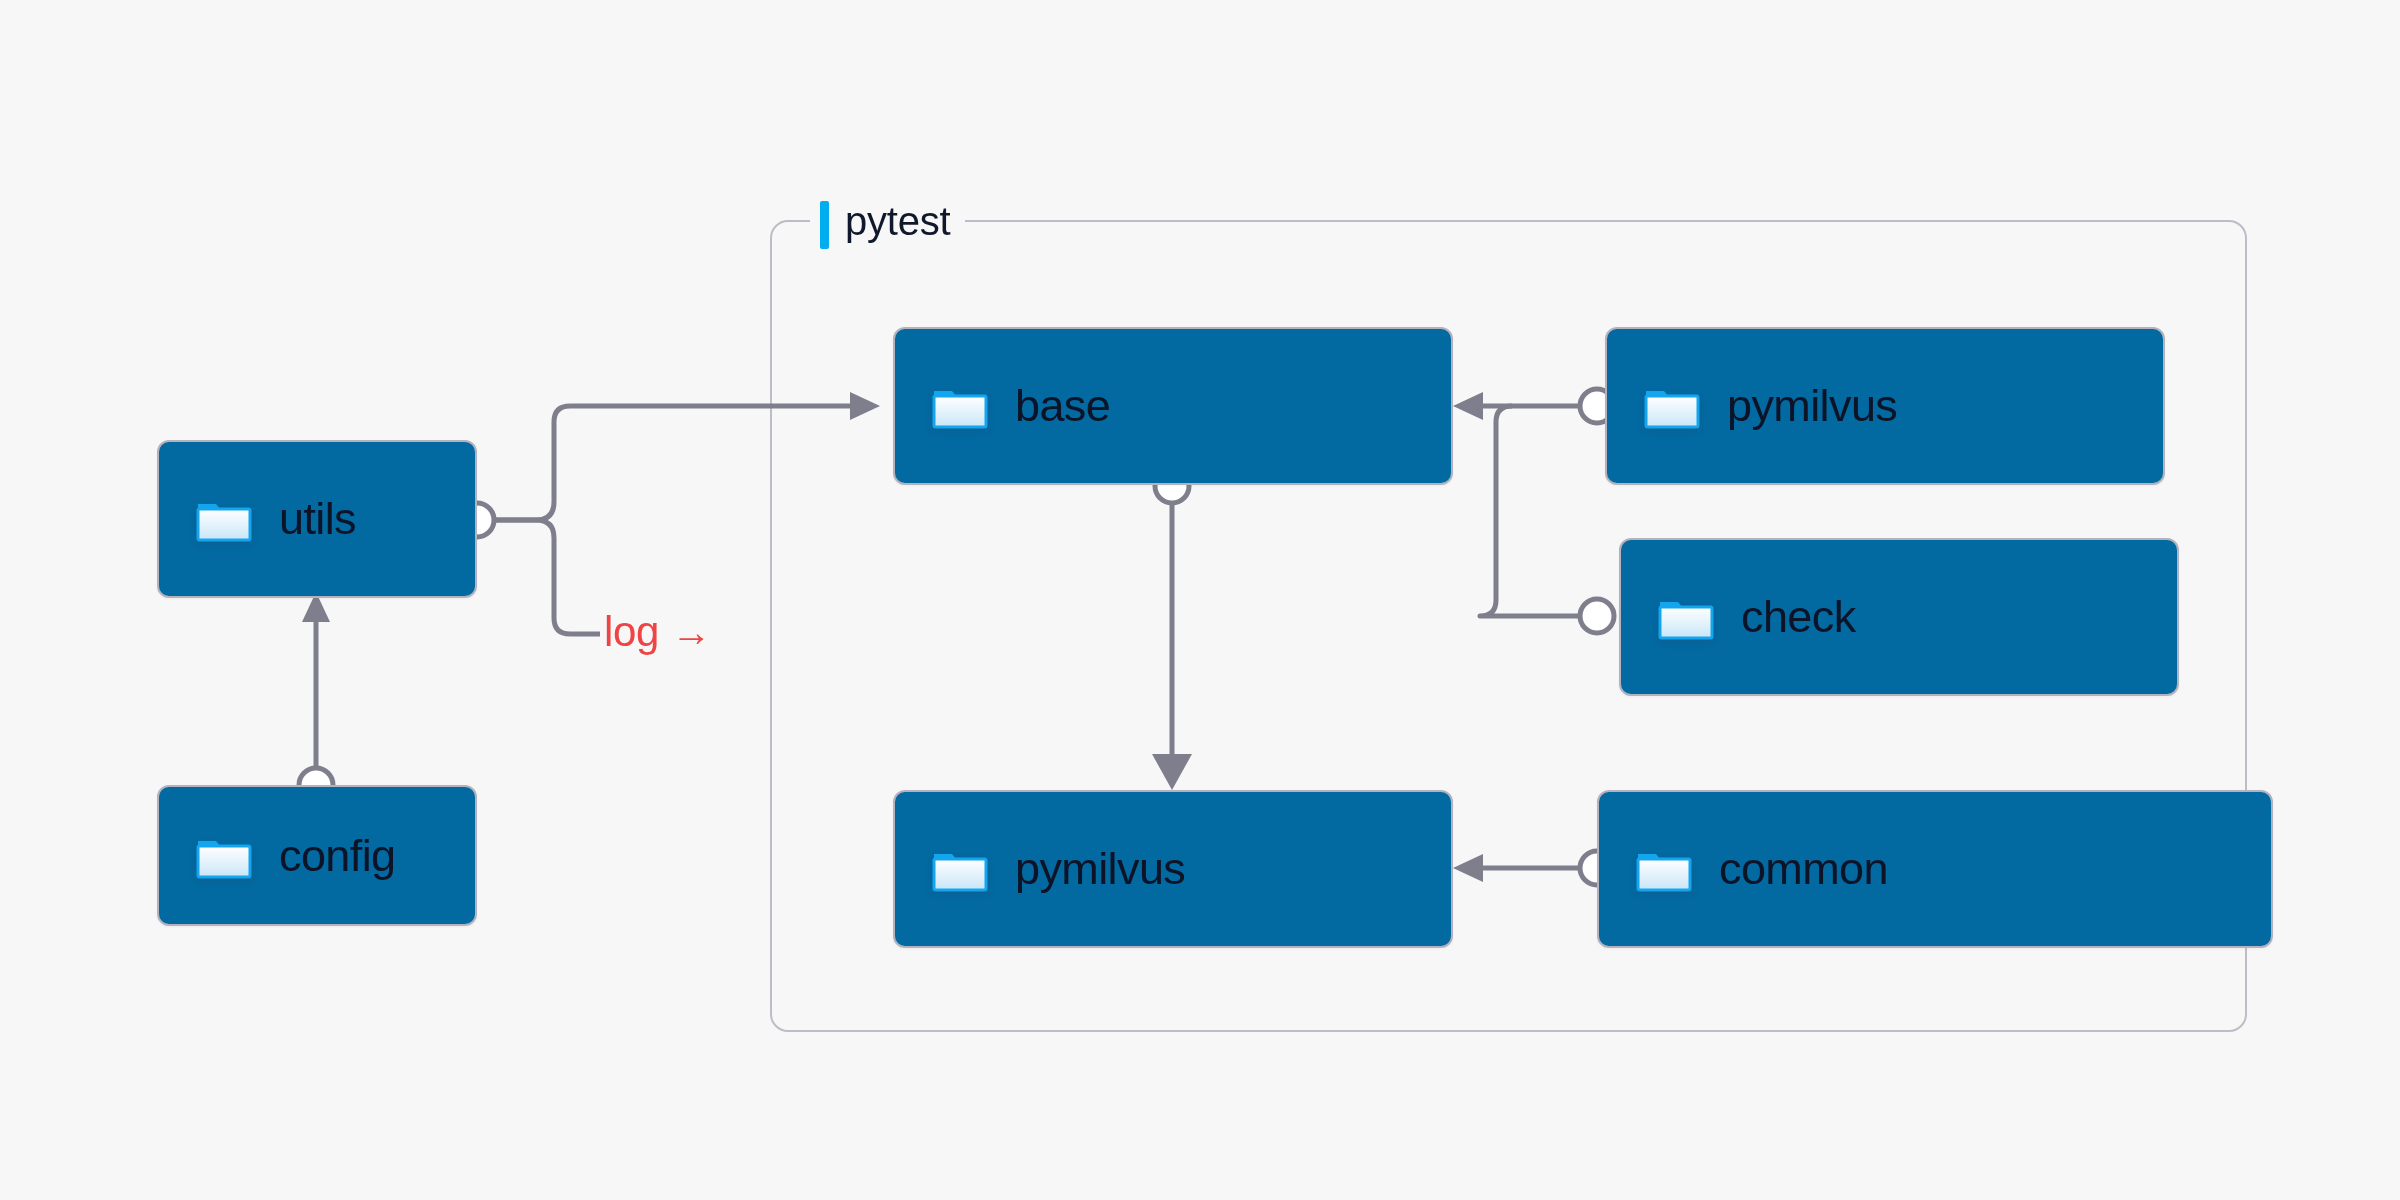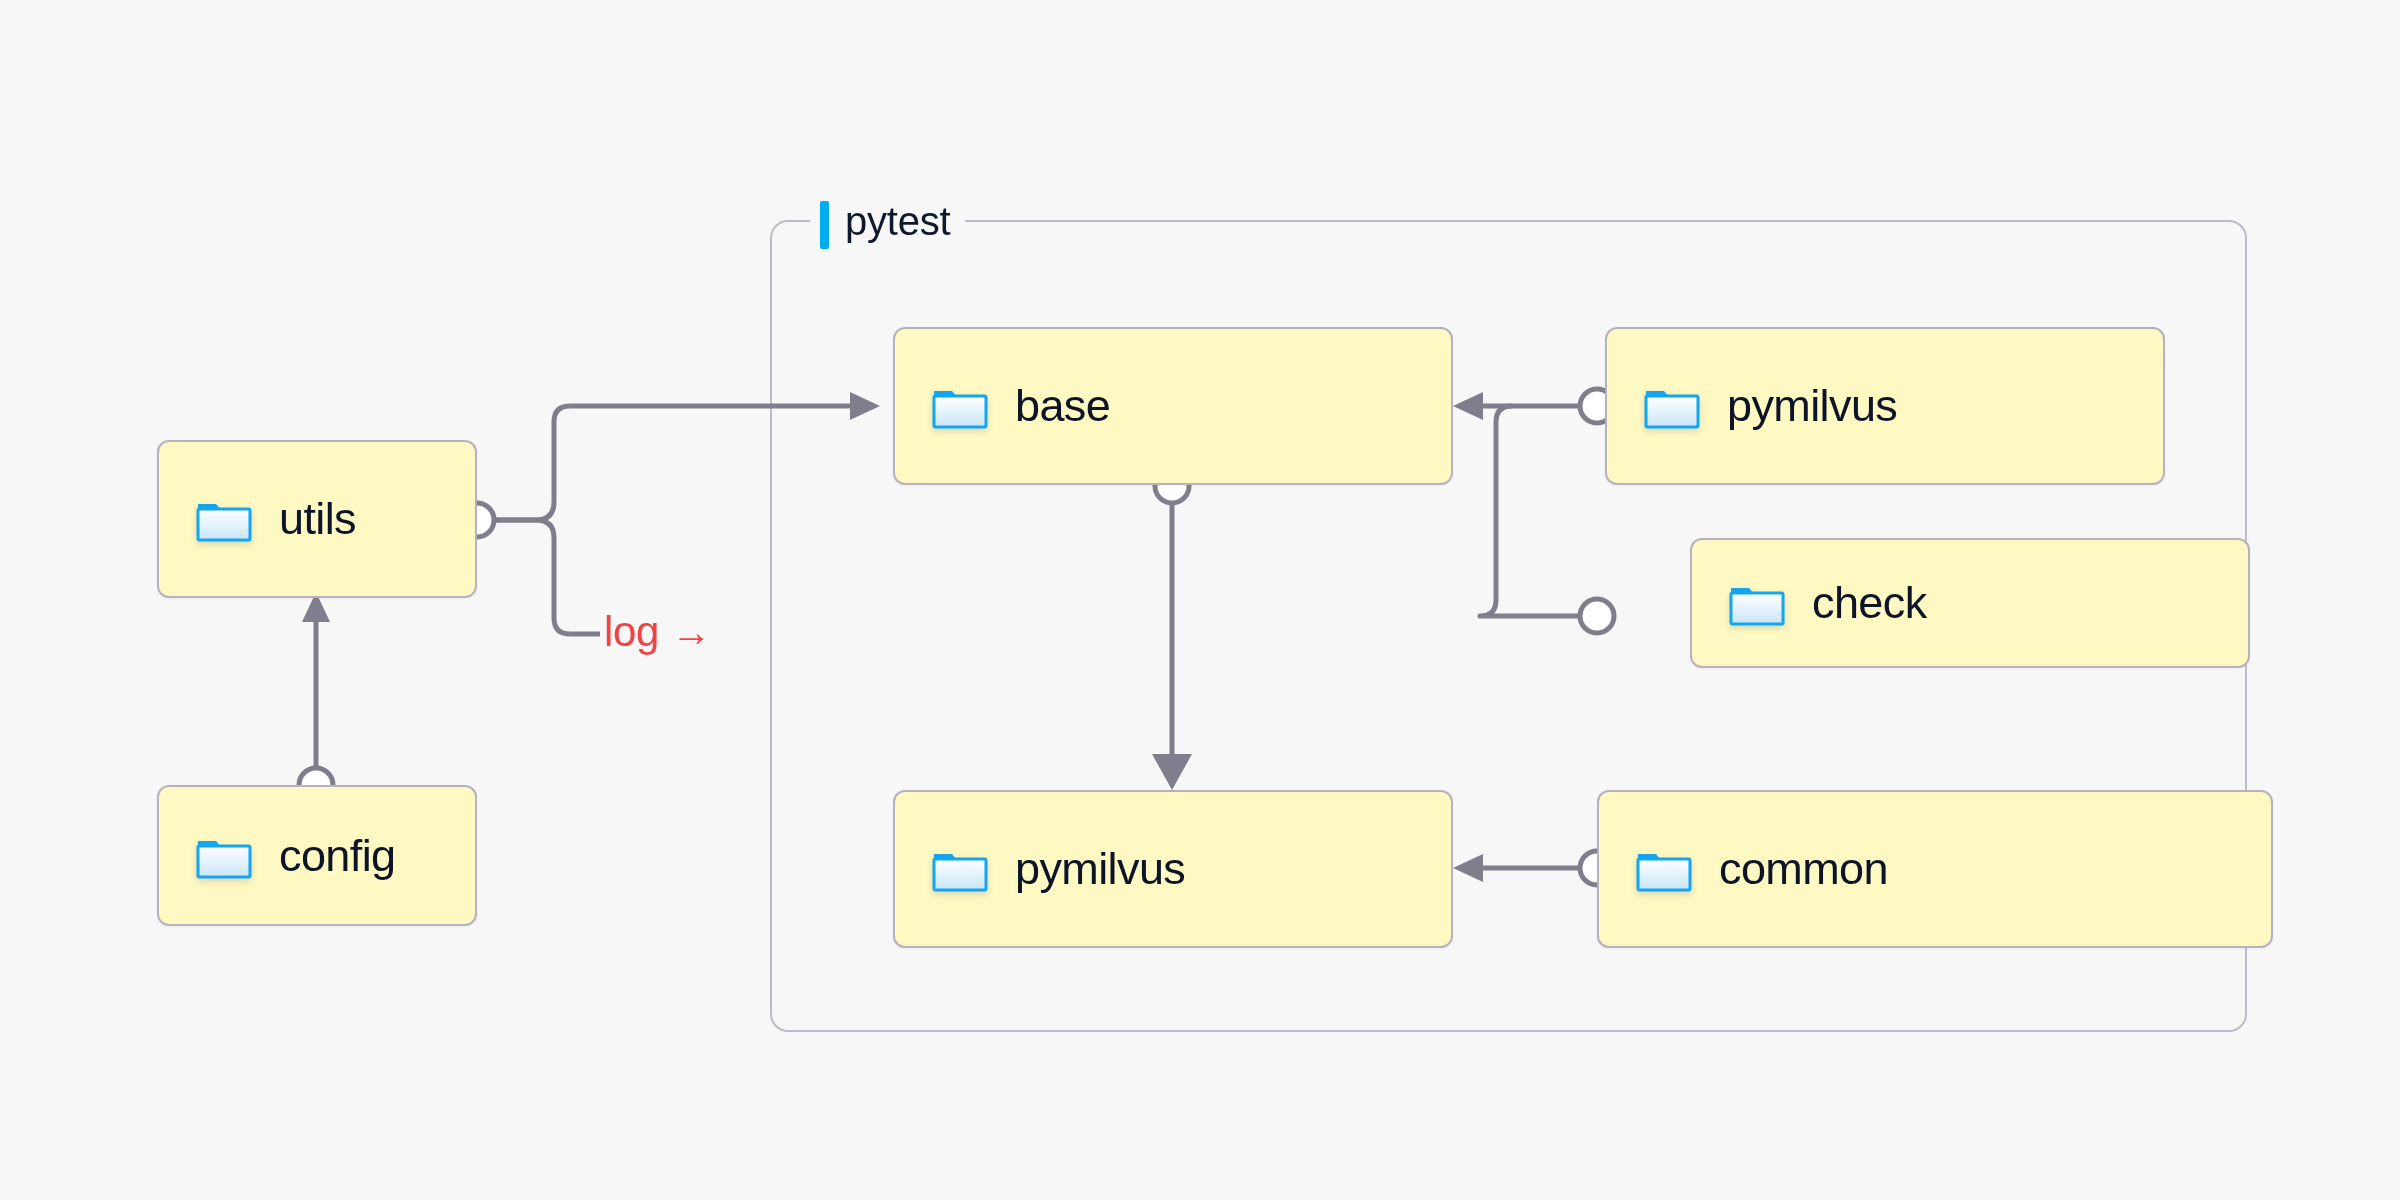--- a/index.html
+++ b/index.html
@@ -35,21 +35,21 @@
   .group-title{
     font-size:40px;
     color:#10182b;
     letter-spacing:-0.2px;
   }
 
   
   .node{
     position:absolute;
     box-sizing:border-box;
-    background:#fef9c3;
+    background:#0369a1;
     border:2px solid #b4b2bf;
     border-radius:12px;
     display:flex;
     align-items:center;
     box-shadow:0 1px 3px rgba(30,30,50,0.05);
   }
   .node-inner{
     display:flex;align-items:center;gap:26px;
     padding-left:36px;
   }
@@ -220,21 +220,21 @@
               <stop offset="100%" stop-color="#c9e6f8"></stop>
         </linearGradient>
           </defs>
         <path d="M3 9 h18 l5 6 h29 v4 H3 Z" fill="#14a5ef"></path>
         <rect x="3" y="14" width="52" height="31" rx="1.5" fill="url(#g5)" stroke="#14a5ef" stroke-width="3"></rect>
       </svg>
       <span class="node-label">pymilvus</span>
     </div>
   </div>
 
-  <div class="node" style="left:1690px;top:538px;width:560px;height:130px;">
+  <div class="node" style="left:1619px;top:538px;width:560px;height:158px;">
     <div class="node-inner">
       <svg class="folder-ico" viewBox="0 0 58 48">
         <defs>
             <linearGradient id="g6" x1="0" y1="0" x2="0" y2="1">
           <stop offset="0%" stop-color="#ffffff"></stop>
               <stop offset="100%" stop-color="#c9e6f8"></stop>
         </linearGradient>
           </defs>
         <path d="M3 9 h18 l5 6 h29 v4 H3 Z" fill="#14a5ef"></path>
         <rect x="3" y="14" width="52" height="31" rx="1.5" fill="url(#g6)" stroke="#14a5ef" stroke-width="3"></rect>

